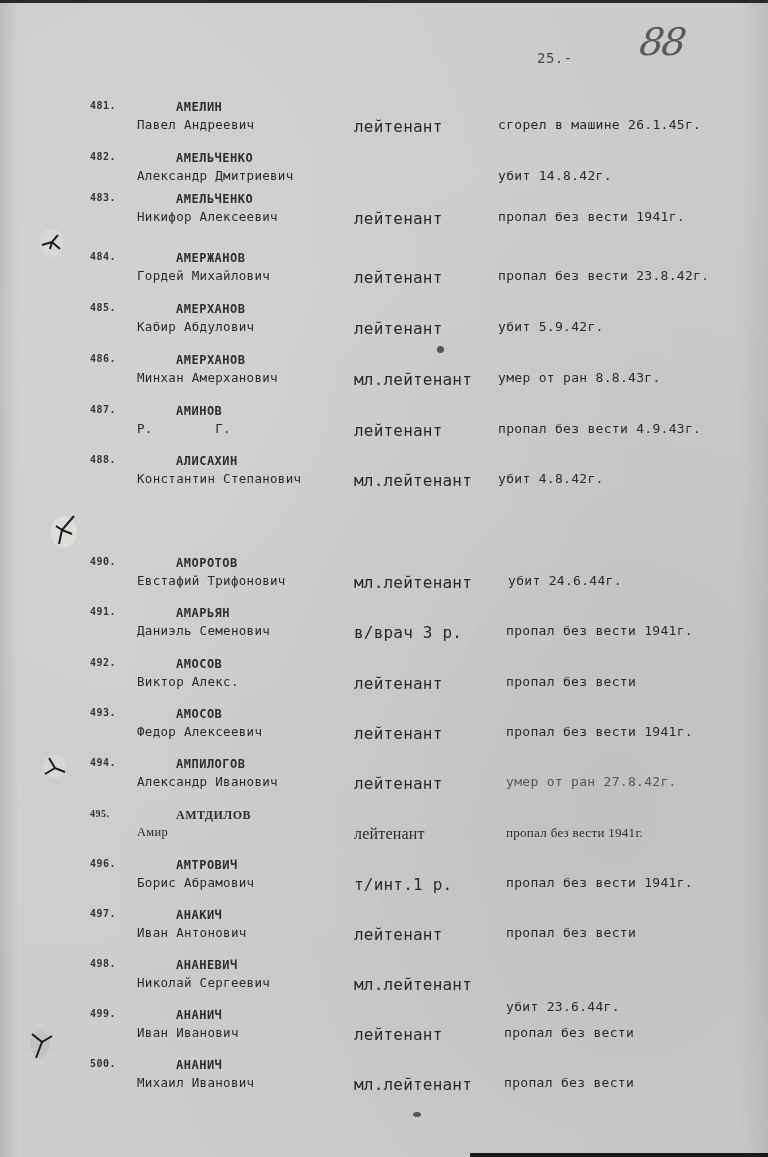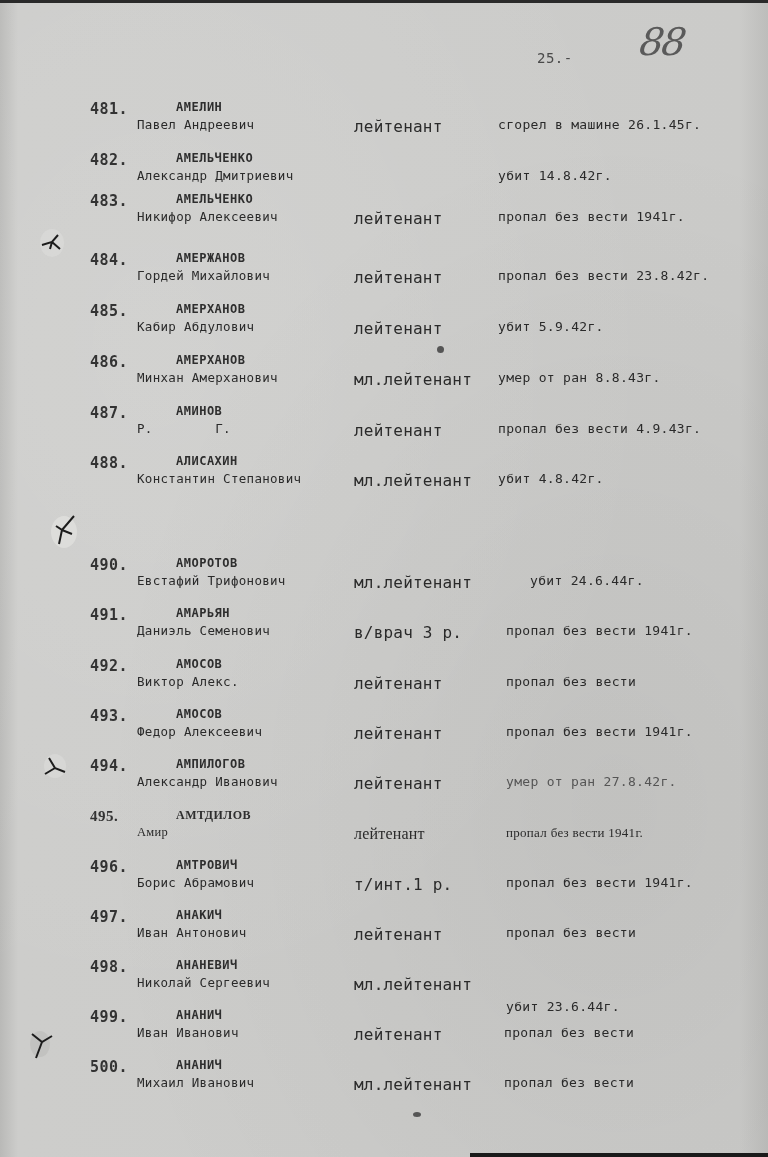--- a/index.html
+++ b/index.html
@@ -61,21 +61,21 @@
     .entry {
       position: absolute;
       left: 0;
       width: 768px;
       height: 50px;
     }
     .entry .num {
       position: absolute;
       left: 90px;
       top: 0;
-      font-size: 15px;
+      font-size: 10px;
       font-weight: bold;
       color: #333;
       letter-spacing: 0.5px;
     }
     .entry .surname {
       position: absolute;
       left: 176px;
       top: 0;
       font-size: 12px;
       font-weight: bold;
@@ -213,21 +213,21 @@
     <span class="surname">АЛИСАХИН</span>
     <span class="given">Константин Степанович</span>
     <span class="rank">мл.лейтенант</span>
     <span class="fate">убит 4.8.42г.</span>
   </div>
   <div class="entry" style="top:556px;">
     <span class="num">490.</span>
     <span class="surname">АМОРОТОВ</span>
     <span class="given">Евстафий Трифонович</span>
     <span class="rank">мл.лейтенант</span>
-    <span class="fate" style="left:530px;text-align:right;">убит 24.6.44г.</span>
+    <span class="fate" style="left:508px;text-align:right;">убит 24.6.44г.</span>
   </div>
   <div class="entry" style="top:606px;padding-left:20px;">
     <span class="num">491.</span>
     <span class="surname">АМАРЬЯН</span>
     <span class="given">Даниэль Семенович</span>
     <span class="rank">в/врач 3 р.</span>
     <span class="fate" style="left:506px;">пропал без вести 1941г.</span>
   </div>
   <div class="entry" style="top:657px;">
     <span class="num">492.</span>

